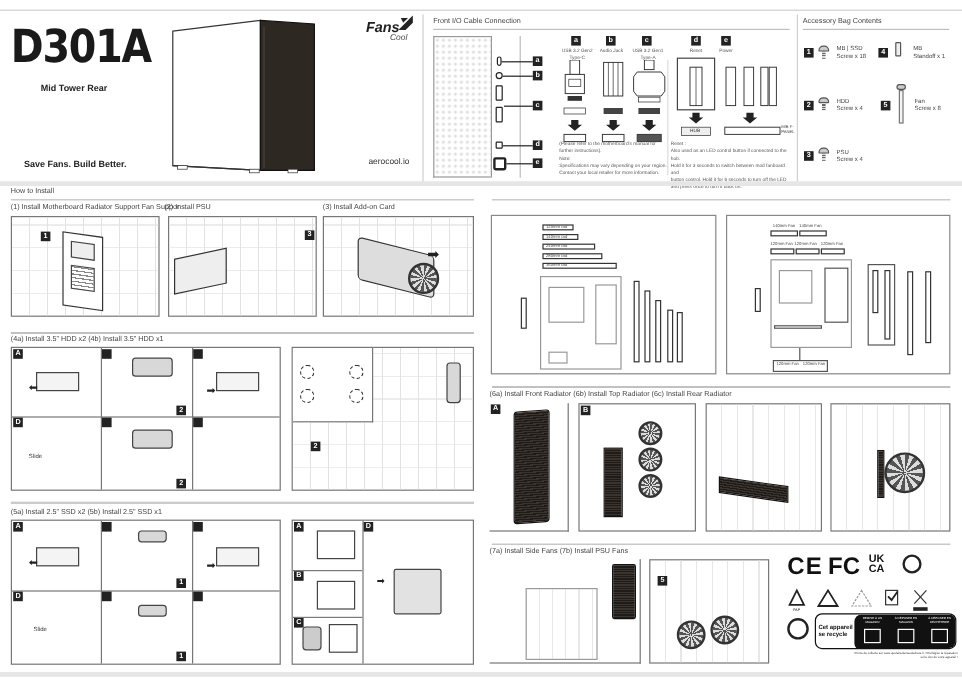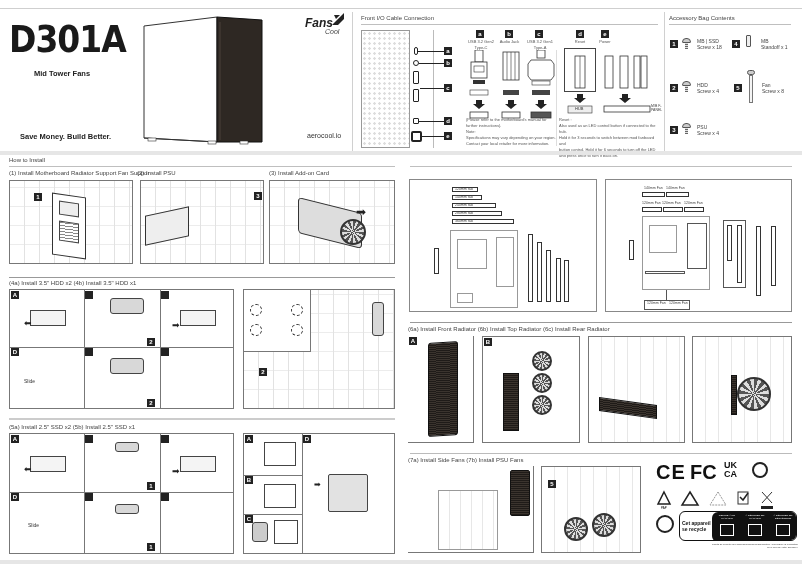--- a/index.html
+++ b/index.html
@@ -27,22 +27,22 @@
   .label-tiny { position: absolute; font-size: 3.5px; color: #444; white-space: nowrap; }
   .screw { position: absolute; width: 10px; height: 12px; }
 </style>
 </head>
 <body>
 
 <div class="hr" style="left:0;top:8px;width:802px;background:#cfcfcf;"></div>
 
 <div>
   <div class="brand-title">D301A</div>
-  <div class="sub" style="left:34px;top:69px;">Mid Tower Fans</div>
-  <div class="sub" style="left:20px;top:132px;">Save Money. Build Better.</div>
+  <div class="sub" style="left:34px;top:69px;">Mid Tower Rear</div>
+  <div class="sub" style="left:20px;top:132px;">Save Fans. Build Better.</div>
 
   <div>
     <svg class="abs" style="left:140px;top:14px;" width="125" height="132" viewBox="0 0 125 132">
       <polygon points="4,12 77,3 77,128 4,124" fill="#fff" stroke="#333" stroke-width="1"></polygon>
       <polygon points="77,3 122,6 122,128 77,128" fill="#2e2823" stroke="#111" stroke-width="1"></polygon>
       <line x1="80" y1="8" x2="80" y2="126" stroke="#4a413a" stroke-width="1"></line>
       <line x1="4" y1="124" x2="77" y2="128" stroke="#333"></line>
       <rect x="8" y="124" width="8" height="3" fill="#fff" stroke="#333" stroke-width="0.6"></rect>
       <rect x="68" y="127" width="8" height="3" fill="#fff" stroke="#333" stroke-width="0.6"></rect>
       <rect x="100" y="127" width="8" height="3" fill="#fff" stroke="#333" stroke-width="0.6"></rect>

